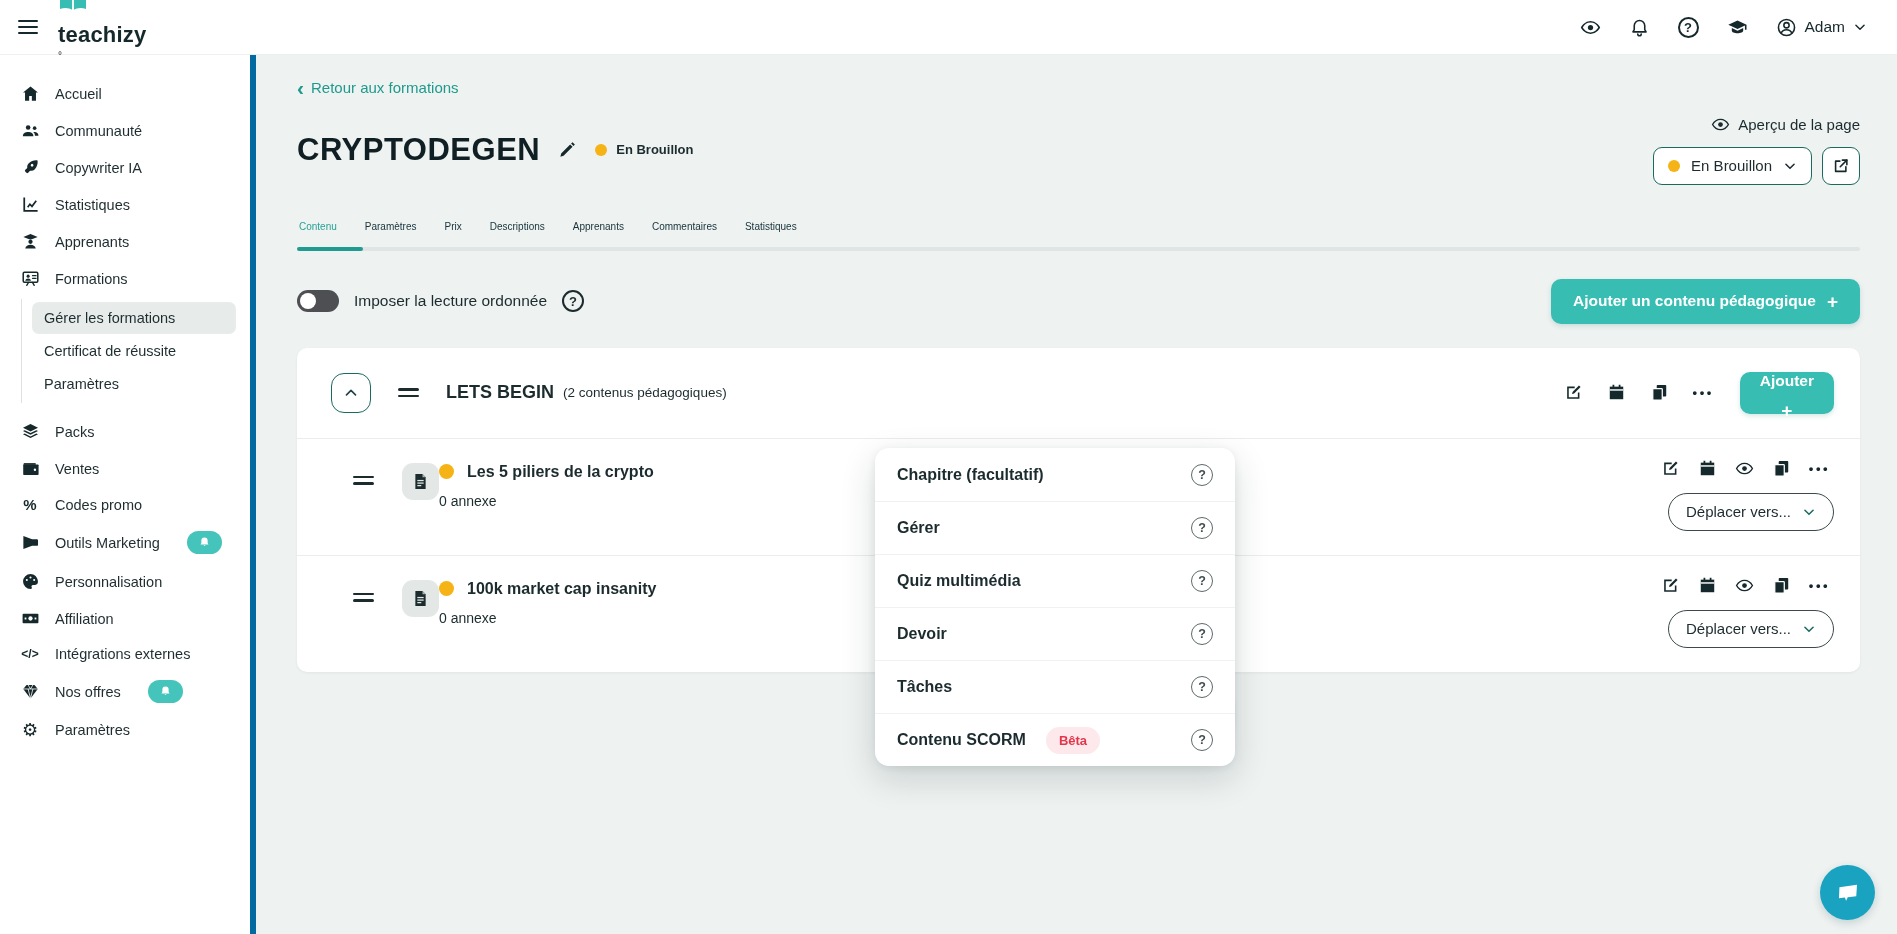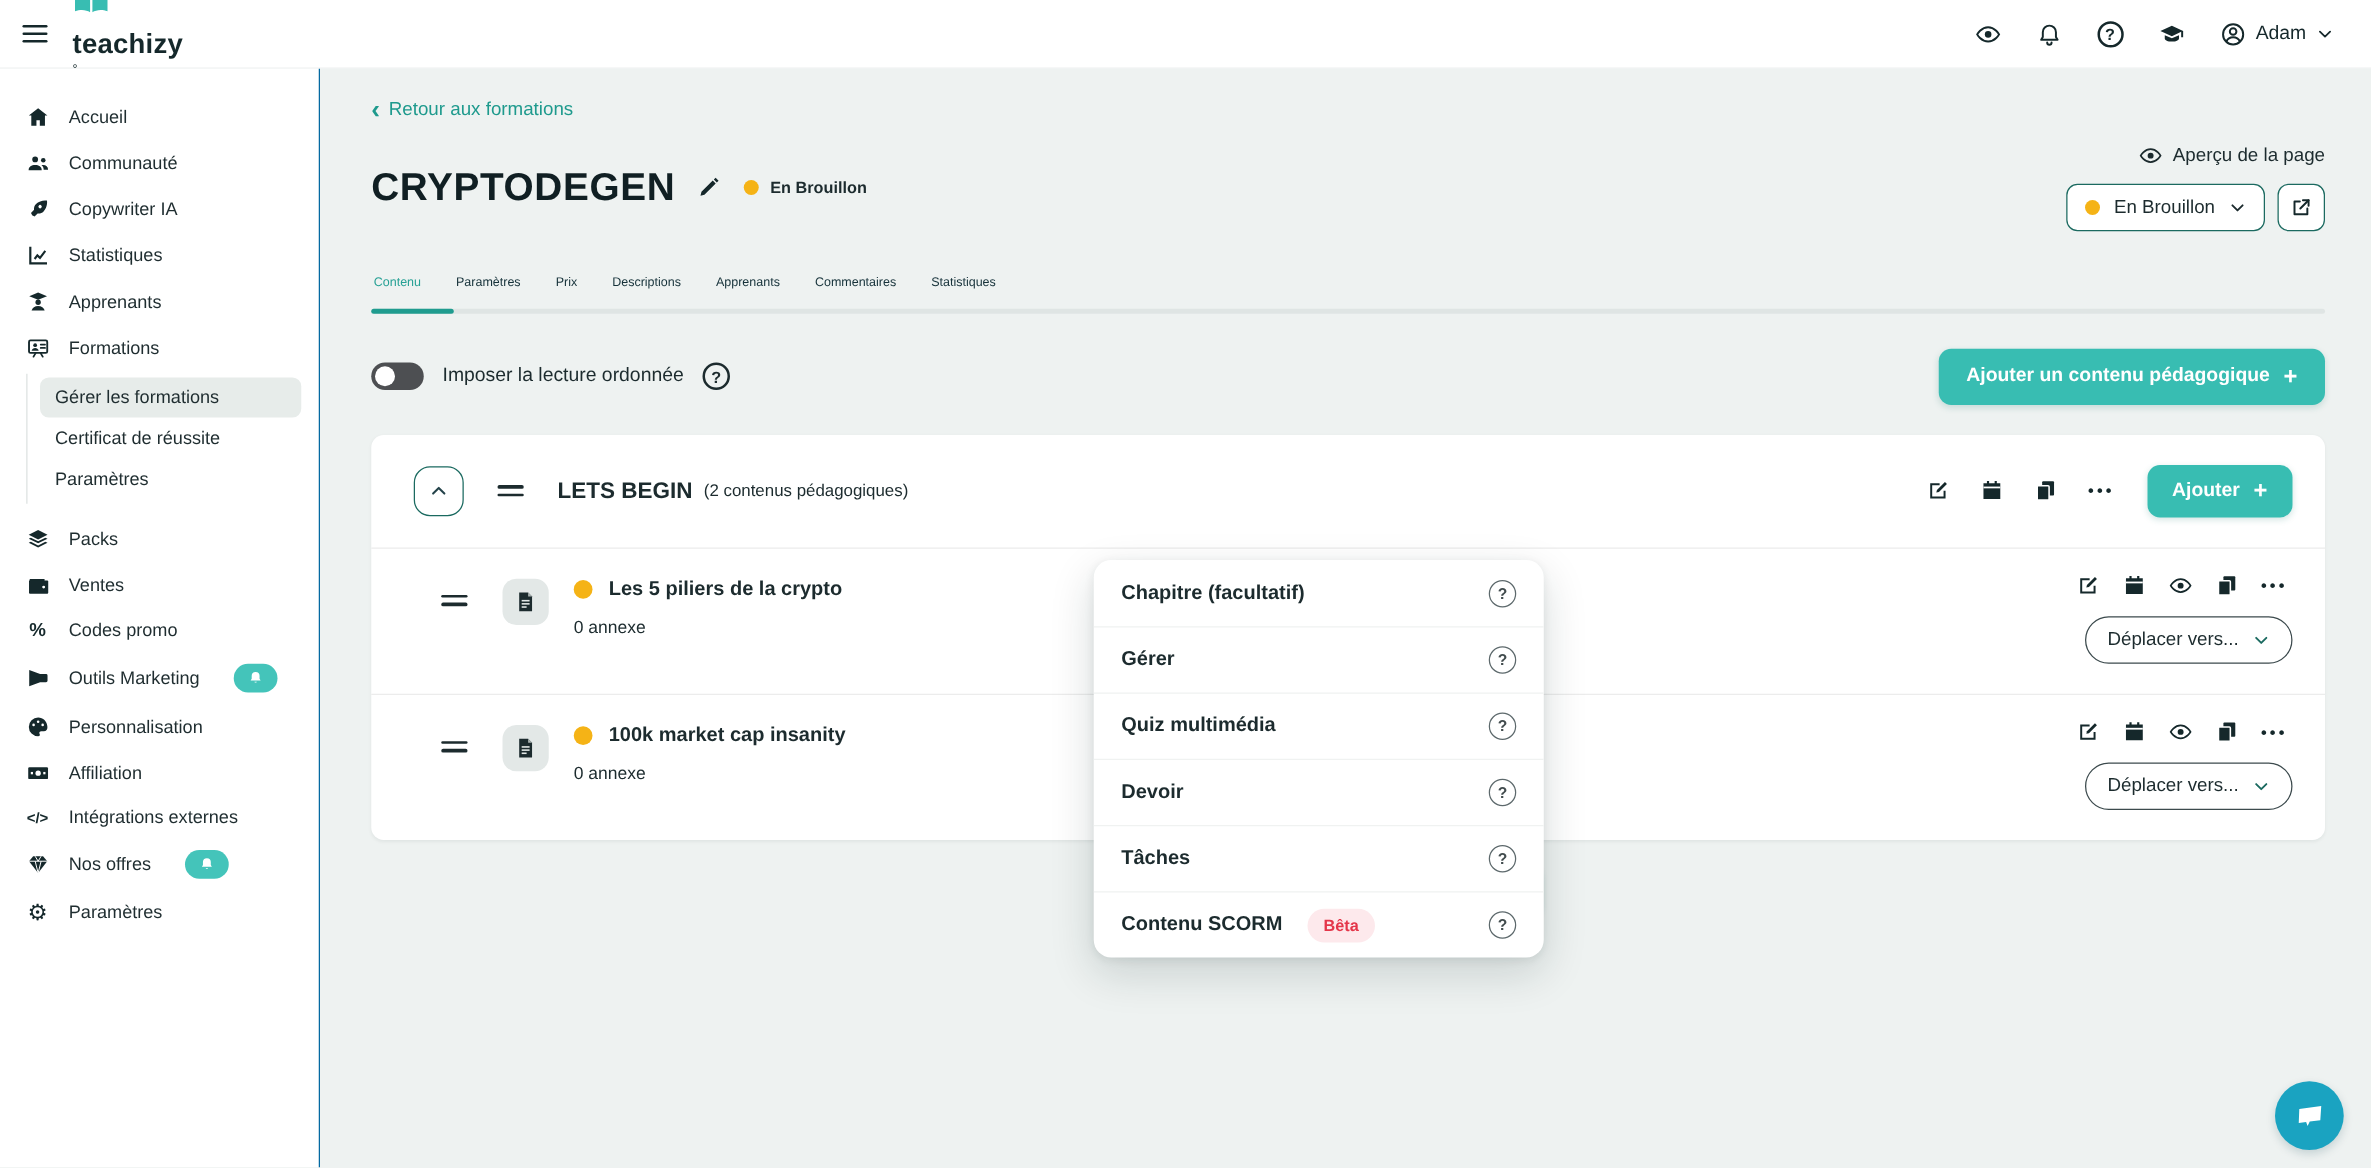--- a/index.html
+++ b/index.html
@@ -31,21 +31,21 @@
   }
   .user-chip { display:flex; align-items:center; gap:8px; cursor:pointer; }
   .user-name { font-size:15.5px; }
 
   
   .shell { display:flex; height:879px; }
 
   
   .sidebar {
     width:256px; flex-shrink:0; background:#fff;
-    border-right:1px solid #0369a1; padding-top:20px; overflow:hidden;
+    border-right:6px solid #0369a1; padding-top:20px; overflow:hidden;
   }
   .side-item {
     display:flex; align-items:center; gap:15px;
     padding:9px 14px 9px 20px; font-size:14.5px; color:#1f2d30; cursor:pointer;
   }
   .side-ico { width:20px; display:flex; justify-content:center; color:#15282b; }
   .side-ico svg { width:19px; height:19px; }
   .txt-icon { font-weight:800; font-size:15px; }
   .gear-glyph { font-size:18px; line-height:1; }
   .submenu {
@@ -129,31 +129,31 @@
   }
   .collapse-btn svg { width:18px; height:18px; color:#24434a; }
   .drag { width:21px; cursor:grab; }
   .drag i { display:block; height:2.6px; background:#1c2b2e; border-radius:2px; margin:4px 0; }
   .chapter-drag { margin-left:27px; }
   .chapter-title { font-size:18px; font-weight:800; margin-left:27px; }
   .chapter-count { font-size:13.5px; margin-left:9px; color:#1c2b2e; }
   .chapter-actions { margin-left:auto; display:flex; align-items:center; gap:24px; }
   .action-icon { width:19px; height:19px; color:#15282b; cursor:pointer; }
   .ellipsis { font-size:13px; letter-spacing:2.5px; font-weight:700; cursor:pointer; color:#15282b; }
-  .btn-ajouter { height:42px; border-radius:10px; padding:0 20px; margin-left:2px; }
+  .btn-ajouter { height:42px; border-radius:10px; padding:0 20px; margin-left:2px;flex-direction:column; }
 
   .lesson-row { border-top:1px solid #ececec; display:flex; padding:20px 26px 24px 56px; }
   .l-drag { margin-top:13px; }
   .doc-badge {
     width:37px; height:37px; background:#e3e8e7; border-radius:11px;
     display:flex; align-items:center; justify-content:center;
     margin-left:28px; margin-top:4px; flex-shrink:0;
   }
   .doc-badge svg { width:19px; height:19px; }
-  .lesson-main { margin-left:20px; padding-top:4px; }
+  .lesson-main { padding-top:4px; }
   .lesson-title-line { display:flex; align-items:center; gap:13px; }
   .dot-lg { width:15px; height:15px; }
   .lesson-title { font-size:16px; font-weight:700; }
   .annex { font-size:14px; margin-top:12px; color:#1c2b2e; }
   .lesson-right { margin-left:auto; display:flex; flex-direction:column; align-items:flex-end; gap:15px; }
   .icon-row { display:flex; align-items:center; gap:18px; padding-right:4px; }
   .move-btn {
     height:38px; border-radius:19px; border:1.5px solid #3c4a4d; background:#fff;
     padding:15px 17px; display:flex; align-items:center; gap:11px;
     font-size:15px; color:#1c2b2e; cursor:pointer; font-family:inherit;

